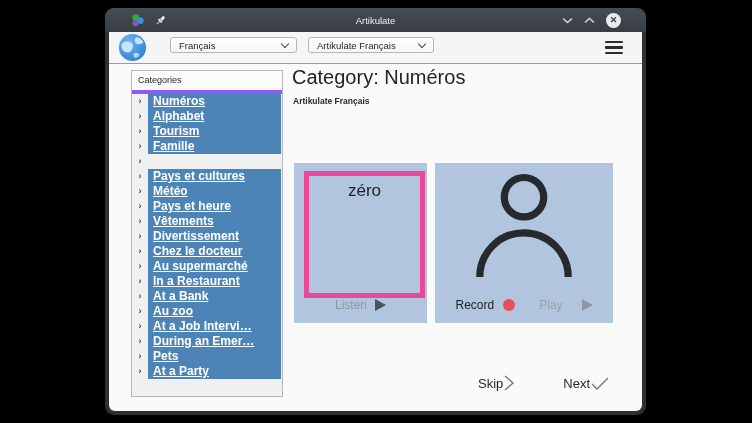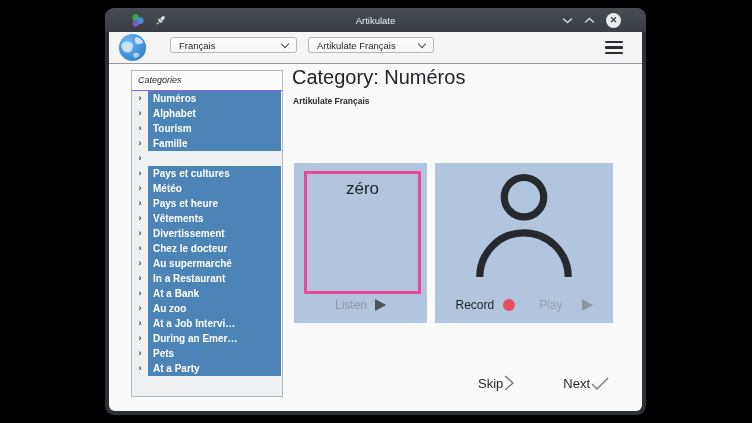--- a/index.html
+++ b/index.html
@@ -56,48 +56,48 @@
   }
   .hamburger{position:absolute;right:19px;top:9px;width:18px;height:13px;
     display:flex;flex-direction:column;justify-content:space-between;}
   .hamburger span{display:block;height:2.2px;background:#2a2e32;border-radius:1px;}
   
   .sidebar{
     position:absolute;left:22px;top:38px;width:152px;height:327px;
     background:#eef0f1;border:1px solid #b5b8bb;box-sizing:border-box;
   }
   .sb-header{
-    height:19px;line-height:19px;background:#fbfbfc;border-bottom:1px solid #8b5cf6;
-    font-size:9px;color:#26292c;padding-left:6px;font-style:italic;
+    height:19px;line-height:19px;background:#fbfbfc;border-bottom:4px solid #8b5cf6;
+    font-size:9px;color:#26292c;padding-left:6px;
   }
   .srow{display:flex;height:15px;line-height:15px;cursor:default;}
   .branch{
     width:16px;text-align:center;color:#3f444a;font-size:9px;
     font-weight:700;flex:0 0 16px;
   }
   .slabel{
     flex:1;background:var(--selection,#4d84b8);color:#fff;
-    font-size:10px;font-weight:700;padding-left:5px;margin-right:1px;
-    white-space:nowrap;overflow:hidden;
+    font-size:12px;font-weight:700;padding-left:5px;margin-right:1px;
+    white-space:nowrap;overflow:hidden;text-decoration:underline;
   }
   
   .main-title{
     position:absolute;left:183px;top:34px;font-size:20px;color:#212428;
   }
   .main-subtitle{
     position:absolute;left:184px;top:64px;font-size:8.5px;font-weight:700;color:#26292c;
   }
   .card{
     position:absolute;top:131px;height:160px;background:var(--card,#b1c5de);
   }
   .card-phrase{left:185px;width:133px;}
   .card-record{left:326px;width:178px;}
   .phrase-box{
     position:absolute;left:10px;top:8px;width:111px;height:117px;
-    border:3px solid #ec4899;text-align:center;
+    border:5px solid #ec4899;text-align:center;
   }
   .phrase-text{font-size:17px;color:#1e2226;margin-top:5px;}
   .card-bottom{
     position:absolute;left:0;right:0;bottom:11px;
     display:flex;align-items:center;justify-content:center;
   }
   .listen-label{font-size:12px;font-weight:400;color:#8f99a4;margin-right:8px;}
   .tri{width:0;height:0;border-top:6px solid transparent;border-bottom:6px solid transparent;}
   .tri-dark{border-left:11px solid #4a525b;}
   .tri-gray{border-left:11px solid #8d98a4;}

